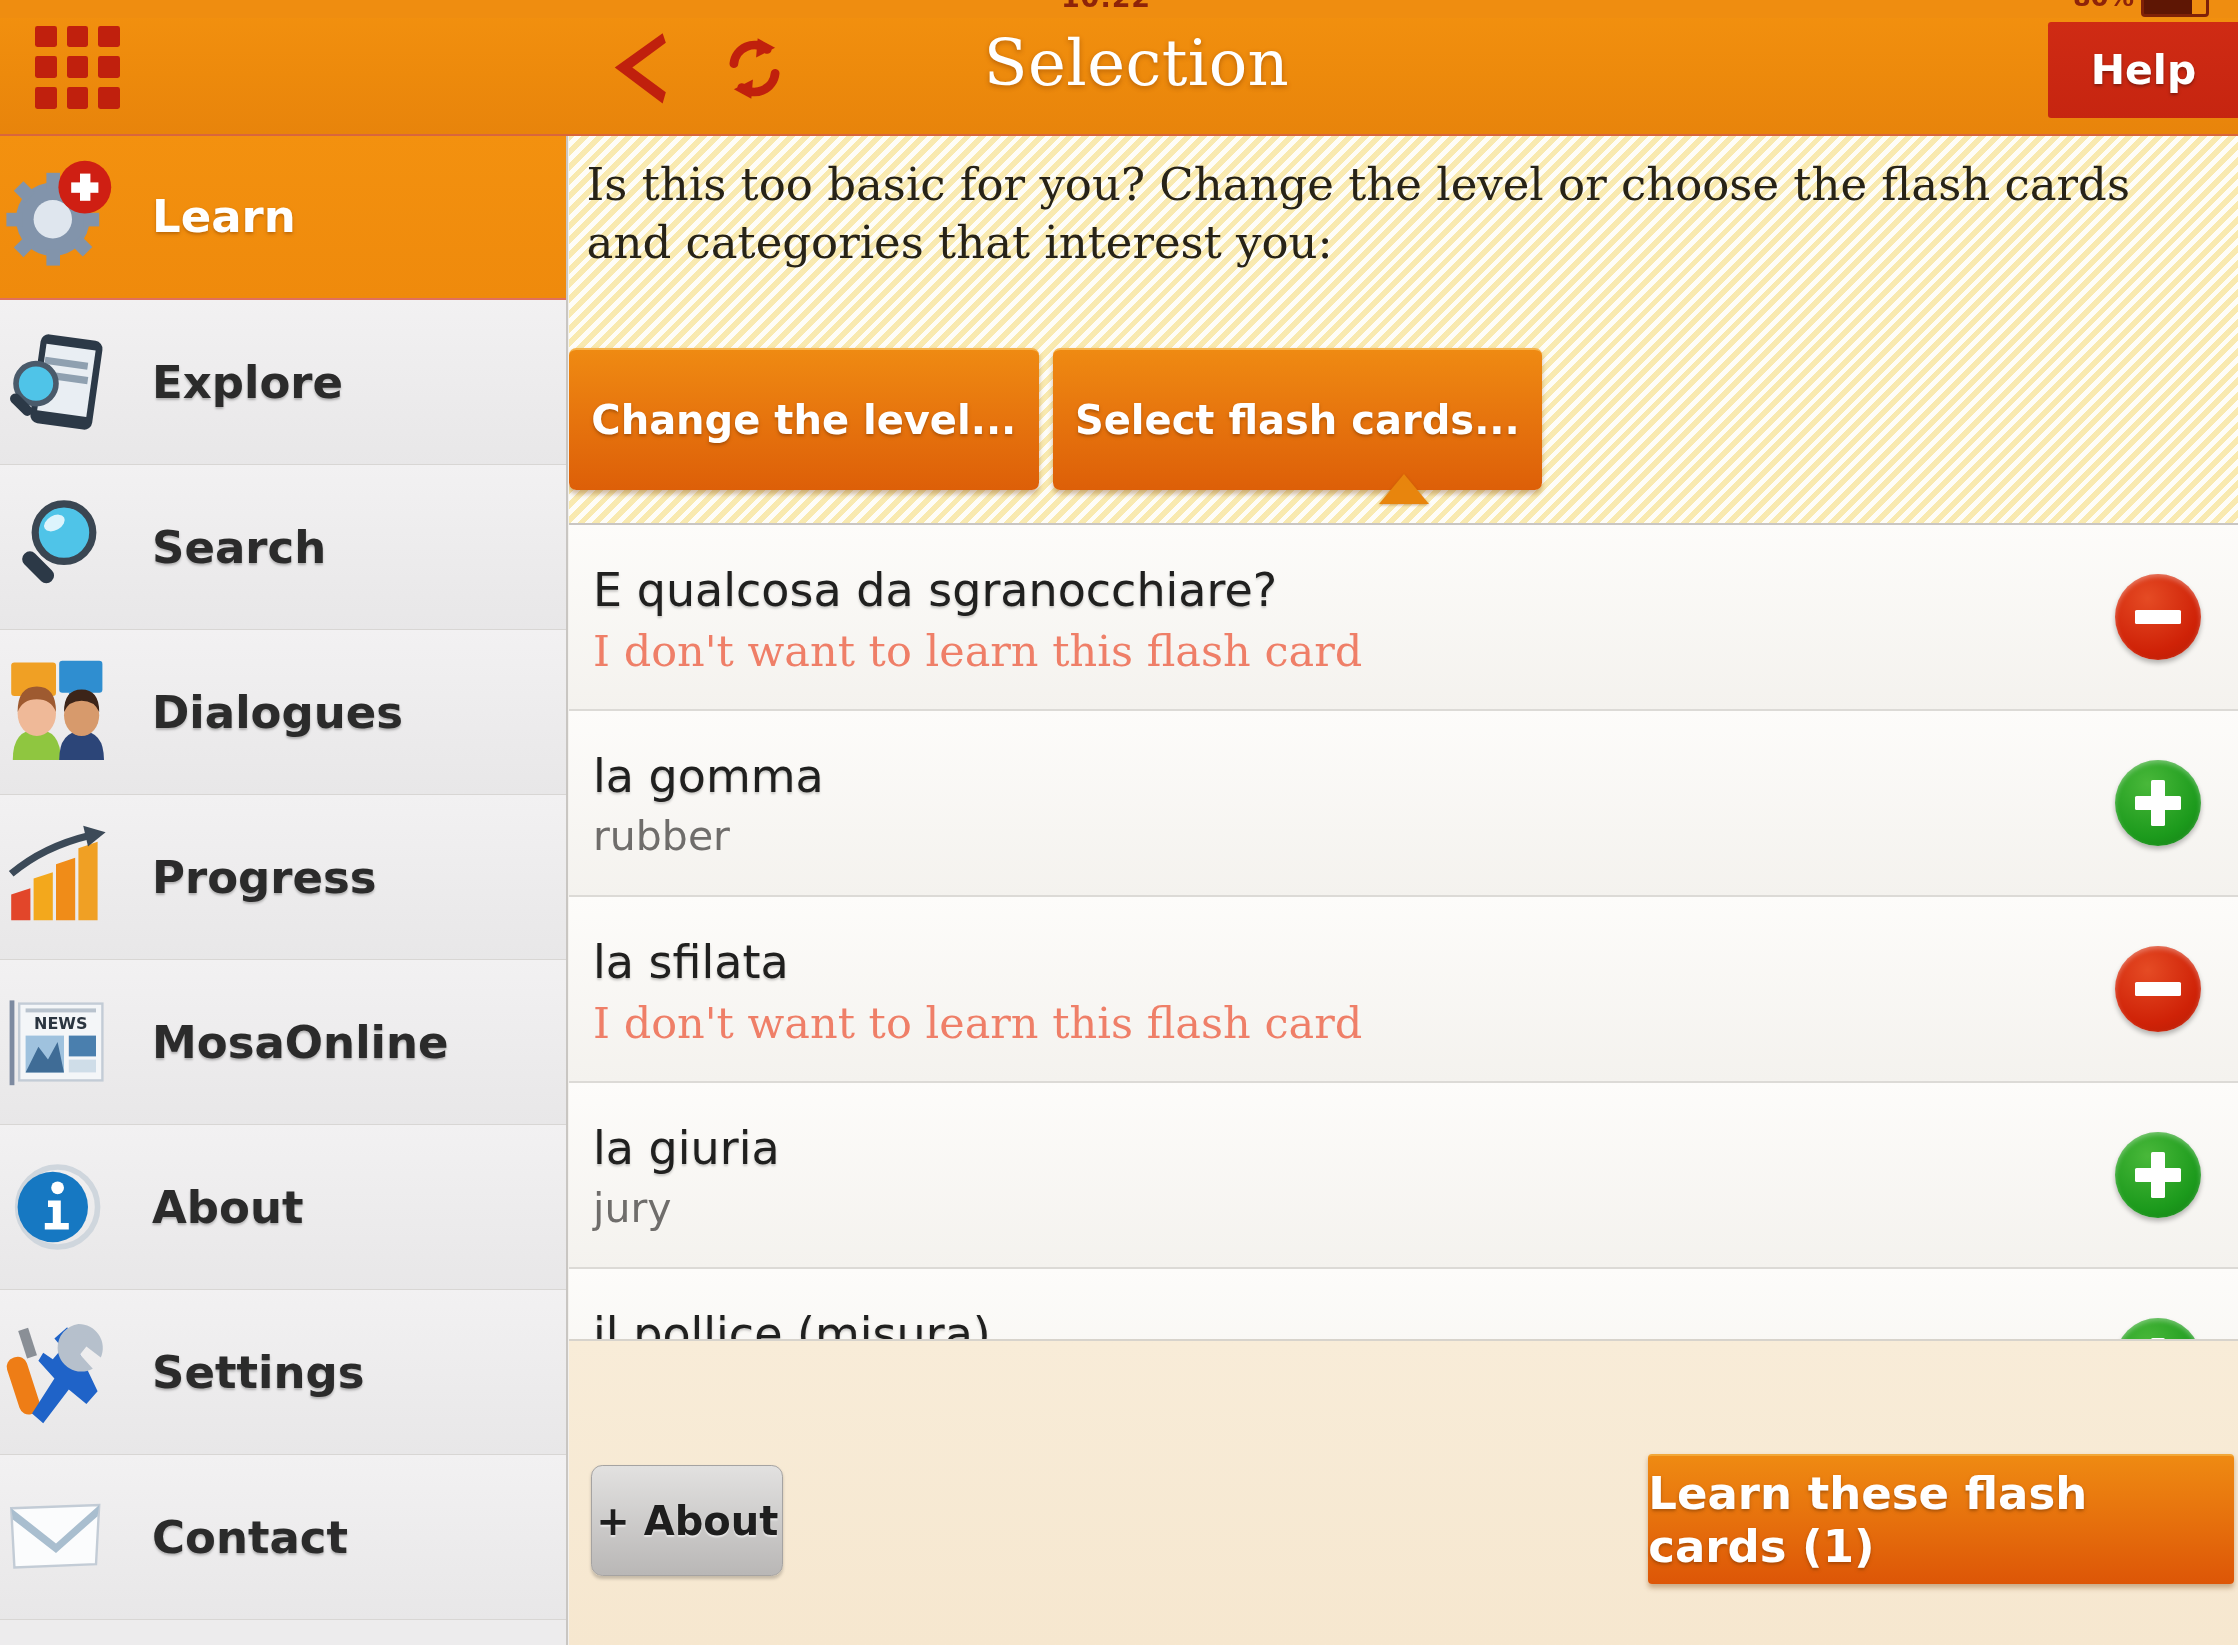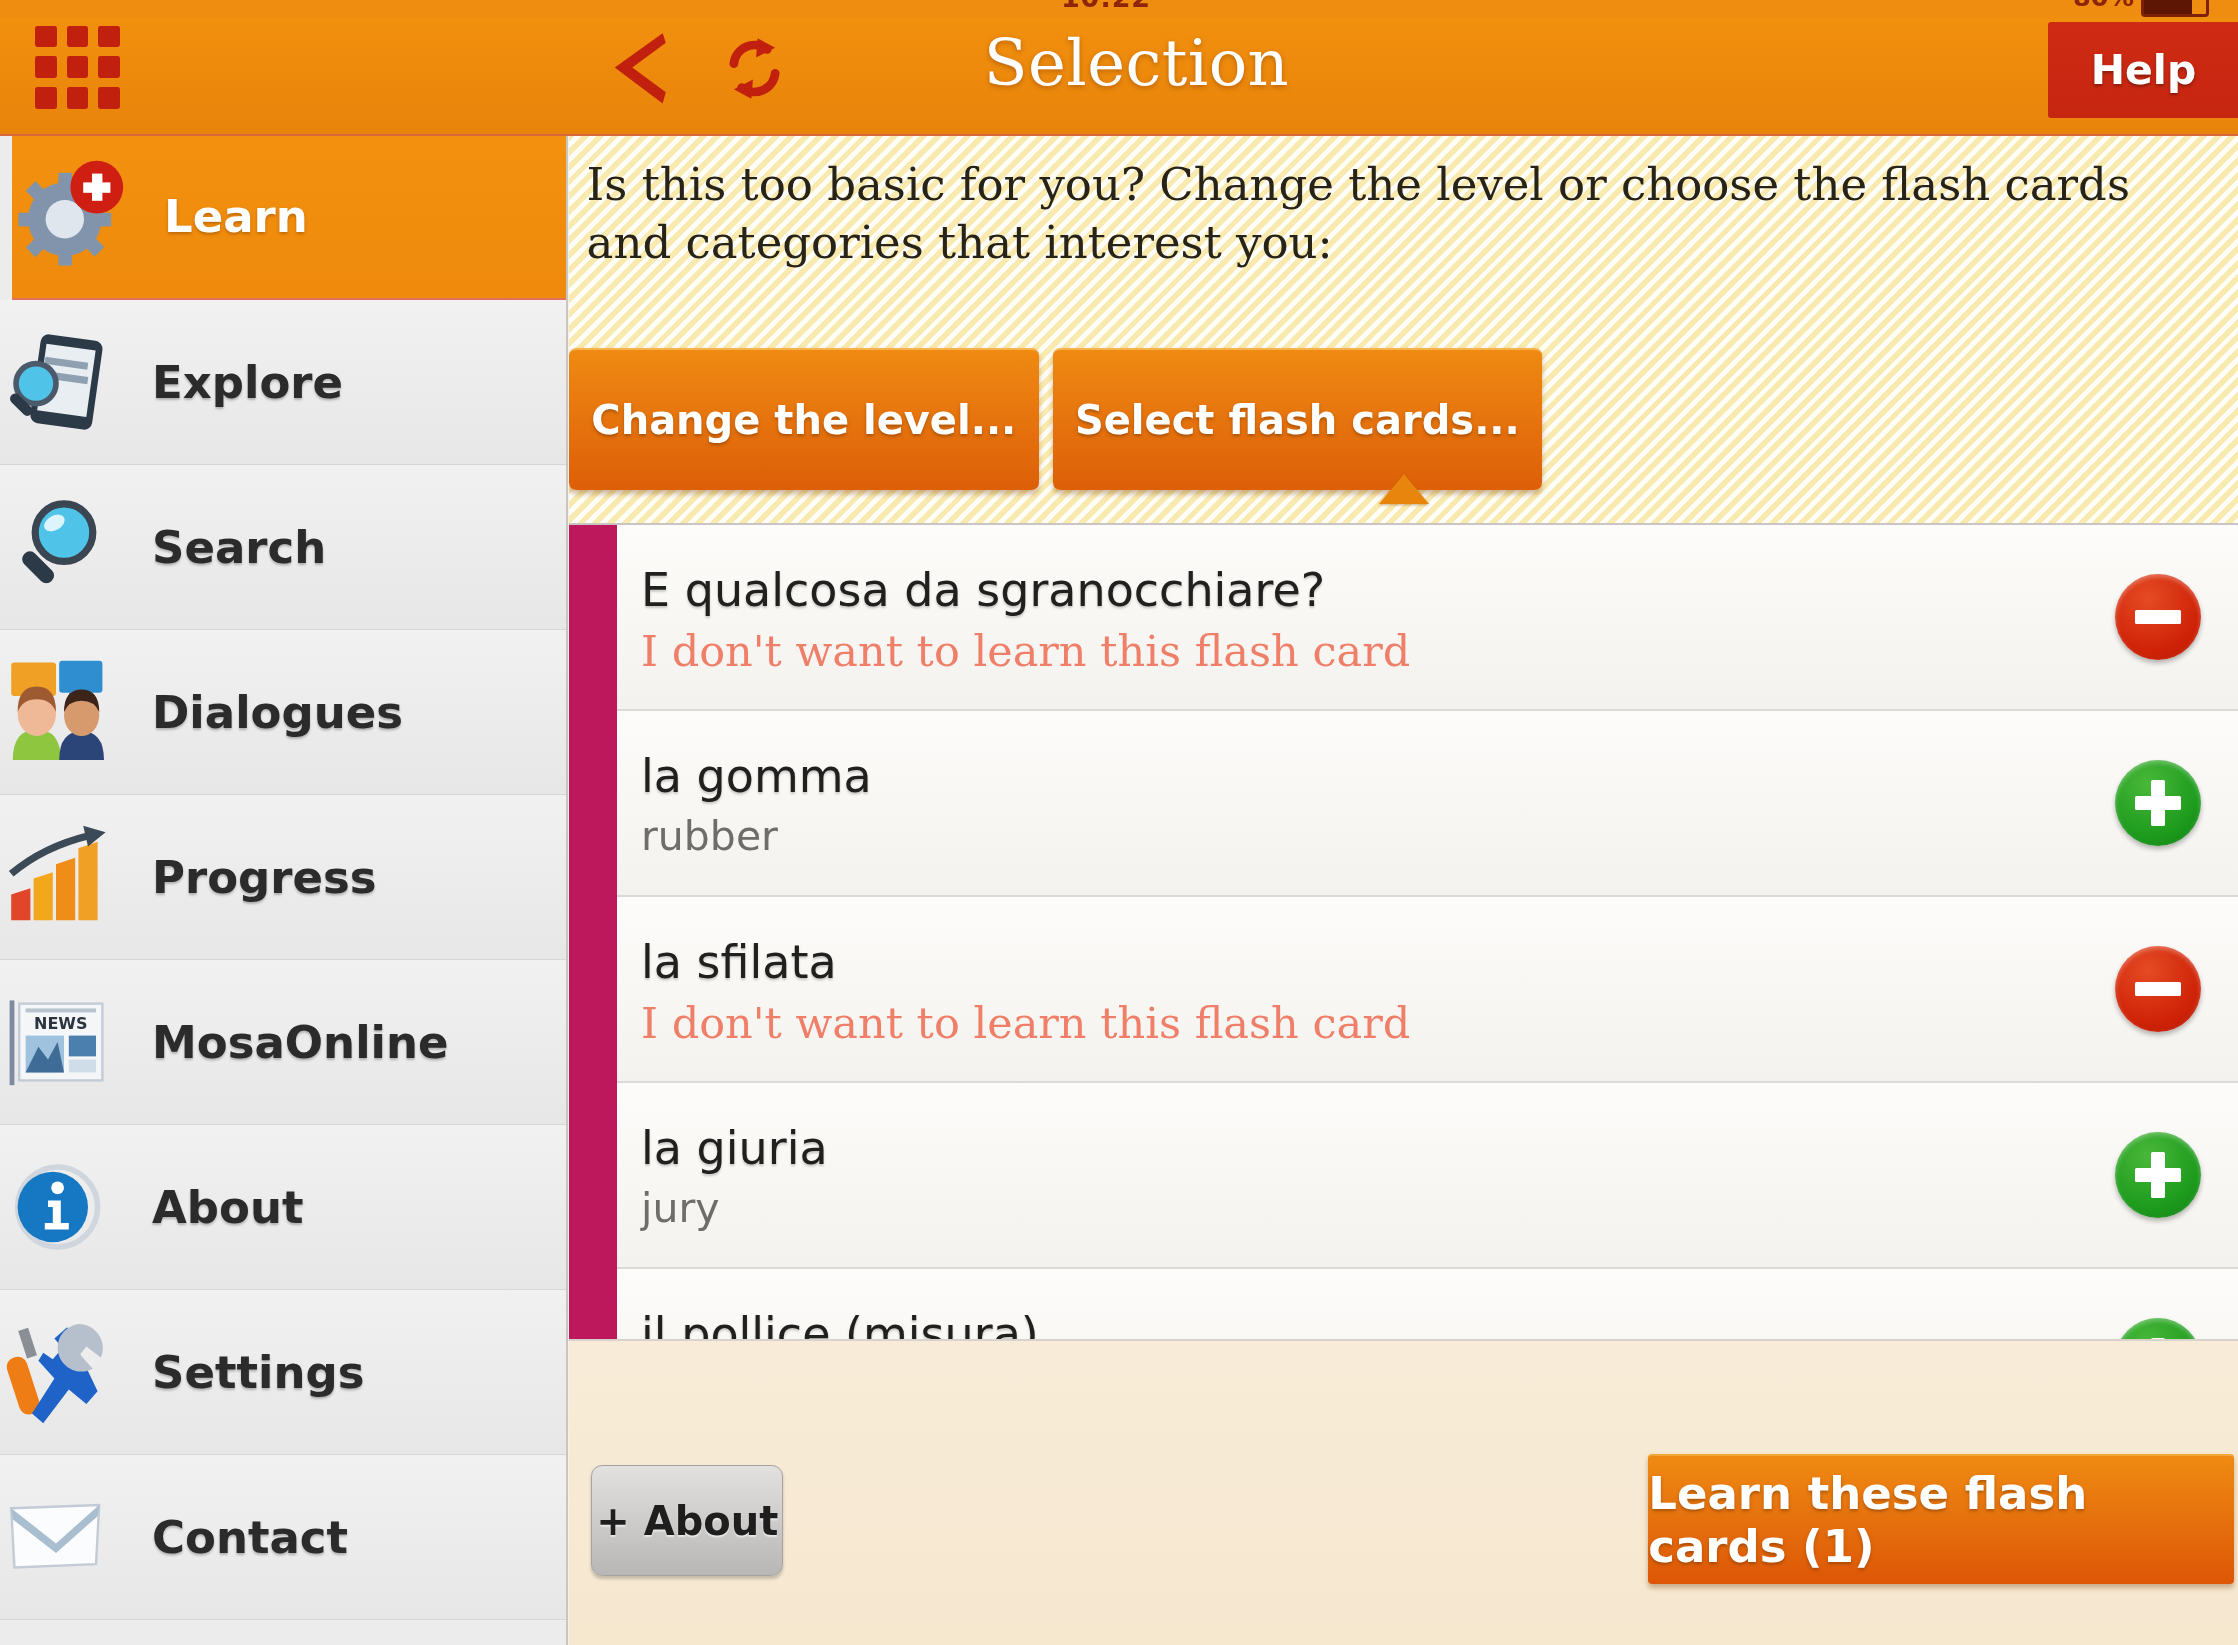--- a/index.html
+++ b/index.html
@@ -97,21 +97,20 @@
     position: relative;
     height: 164px;
     display: flex; align-items: center;
     border-bottom: 1.6px solid #d8d6d4;
     cursor: pointer;
     background: linear-gradient(to bottom, #f2f1f2 0%, #e8e7e8 100%);
   }
   .side-item.active {
     background: linear-gradient(to bottom, #f3910f 0%, #ef8a0c 100%);
     border-bottom: 2.4px solid #e0705d;
-    margin-left: 12px;
   }
   .side-ico {
     width: 152px; min-width: 152px;
     display: flex; align-items: center; 
   }
   .side-label {
     font-size: 45px; font-weight: bold;
     color: #2b2b2b;
     text-shadow: 0 1.6px 2.4px rgba(0,0,0,.25);
   }
@@ -165,22 +164,21 @@
     width: 0; height: 0;
     border-left: 25.5px solid transparent;
     border-right: 25.5px solid transparent;
     border-bottom: 30px solid #e8850d;
     filter: drop-shadow(0 1.6px 1.6px rgba(140,70,0,.45));
   }
 
   
   #card-list {
     position: relative;
-    background: #be185d;
-    padding-left: 48px;
+    background: #737373;
   }
   .card-row {
     position: relative;
     height: 184px;
     border-bottom: 2.4px solid #dcdad6;
     background: linear-gradient(to bottom, #fdfcfa 0%, #f4f2ee 100%);
     cursor: pointer;
   }
   .card-row .term {
     position: absolute; left: 24px; top: 38px;

